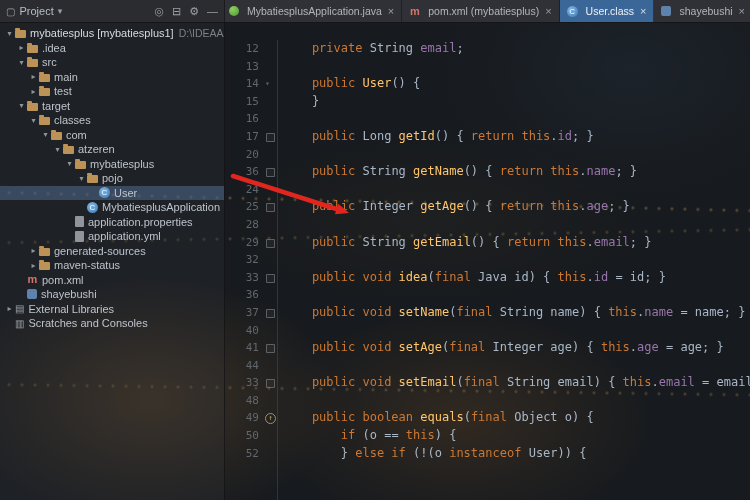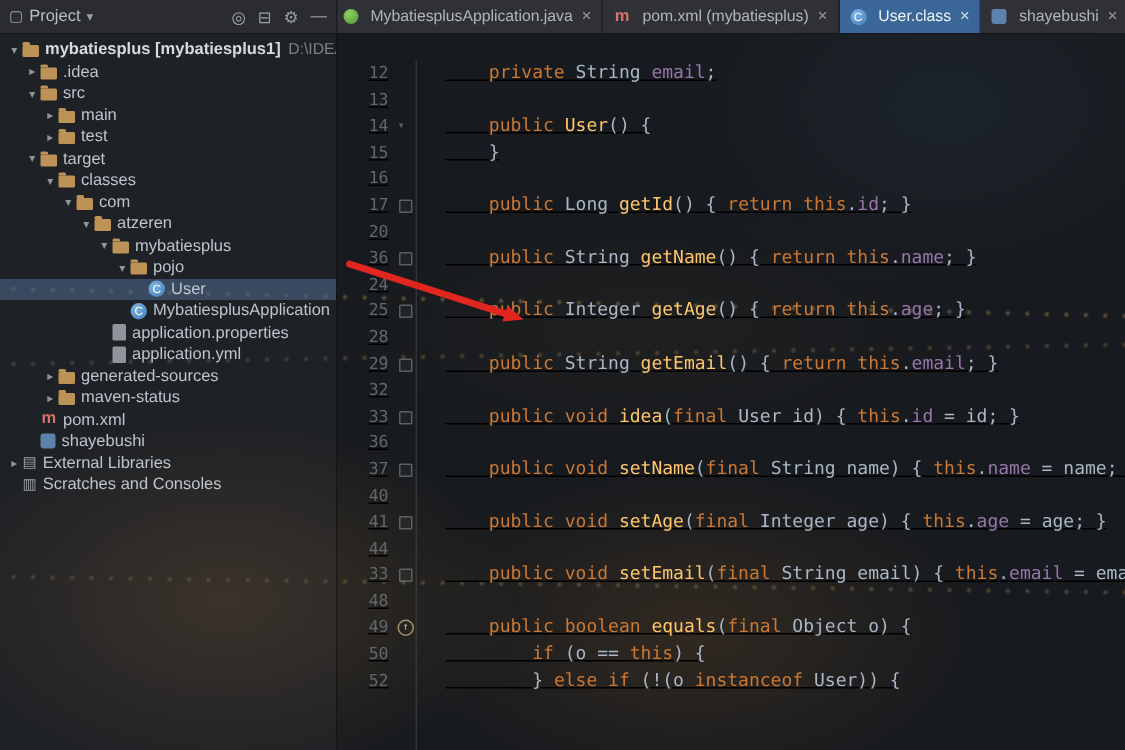--- a/index.html
+++ b/index.html
@@ -44,21 +44,21 @@
 
   .main{flex:1;display:flex;min-height:0;}
 
   
   .panel{width:225px;flex:none;background:rgba(36,39,43,.62);
     border-right:1px solid rgba(15,16,18,.7);padding-top:3px;box-sizing:border-box;overflow:hidden;}
   .trow{display:flex;align-items:center;height:14.5px;font-size:11px;color:#bdc4cc;white-space:nowrap;}
   .trow.selected{background:rgba(80,108,142,.55);}
   .chev{width:11px;flex:none;text-align:center;color:#8f9699;font-size:8px;}
   .ti{flex:none;margin-right:4px;display:inline-block;}
-  .tlabel.bold{font-weight:bold;color:#d6dbe0;}
+  .tlabel.bold{font-weight:normal;color:#d6dbe0;}
   .tpath{color:#7c8287;margin-left:5px;font-size:10.5px;}
 
   .ti-folder{width:11px;height:8px;background:#bc9257;border-radius:1px;position:relative;margin-top:2px;}
   .ti-folder::before{content:"";position:absolute;top:-2px;left:0;width:5px;height:2px;
     background:#bc9257;border-radius:1px 1px 0 0;}
   .ti-class{width:11px;height:11px;border-radius:50%;background:radial-gradient(circle at 35% 30%,#7db4e4,#3f7cb6);
     color:#fff;font-size:8px;line-height:11px;text-align:center;font-family:"Liberation Sans",sans-serif;}
   .ti-file{width:9px;height:11px;background:#8f959b;border-radius:1px;}
   .ti-maven{width:11px;color:#d4746a;font-weight:bold;font-size:11px;text-align:center;line-height:11px;}
   .ti-iml{width:10px;height:10px;background:#9a7bb8;border-radius:2px;}
@@ -66,29 +66,29 @@
   .ti-lib,.ti-scratch{color:#9aa0a6;font-size:10px;line-height:11px;}
   .ti-spring{width:10px;height:10px;border-radius:50%;background:radial-gradient(circle at 35% 30%,#8cd25c,#55933a);}
 
   
   .editor{flex:1;position:relative;background:rgba(24,27,31,.50);min-width:0;}
   .banner{height:16px;line-height:16px;background:rgba(57,69,58,.88);color:#ccd2c8;
     font-size:10.5px;padding-left:8px;border-bottom:1px solid rgba(15,16,18,.5);}
   .codearea{position:absolute;top:17px;left:0;right:0;bottom:0;
     font-family:"DejaVu Sans Mono",monospace;font-size:12px;overflow:hidden;}
   .gutline{position:absolute;left:52px;top:0;bottom:0;width:1px;background:rgba(95,100,106,.35);}
-  .crow{display:flex;height:17.6px;line-height:17.6px;text-decoration:underline;}
+  .crow{display:flex;height:17.6px;line-height:17.6px;}
   .ln{width:34px;flex:none;text-align:right;color:#61676d;font-size:11px;padding-right:4px;}
   .gut{width:14px;flex:none;position:relative;}
   .fold-box{position:absolute;left:3px;top:5px;width:7px;height:7px;
     border:1px solid rgba(140,145,150,.55);border-radius:1px;background:rgba(90,90,90,.15);}
   .fold-open{position:absolute;left:2px;top:0;color:rgba(140,145,150,.6);font-size:8px;}
   .ov-ic{position:absolute;left:2px;top:3.5px;width:9px;height:9px;border-radius:50%;
     border:1px solid #a08f6a;color:#cdb97e;font-size:7px;line-height:9px;text-align:center;}
-  .ctext{white-space:pre;padding-left:20px;color:#a9b7c6;}
+  .ctext{white-space:pre;padding-left:6px;color:#a9b7c6;}
   .tok-kw{color:#cc7832;}
   .tok-me{color:#ffc66b;}
   .tok-fd{color:#9876aa;}
   .tok-pl{color:#a9b7c6;}
 
   .arrow-svg{position:absolute;inset:0;z-index:5;pointer-events:none;}
 </style>
 </head>
 <body>
 
@@ -327,21 +327,21 @@
             <div class="crow">
               <span class="ln">32</span>
               <span class="gut"></span>
               <span class="ctext"></span>
             </div>
             <div class="crow">
               <span class="ln">33</span>
               <span class="gut">
                 <span class="fold-box"></span>
               </span>
-              <span class="ctext"><span class="tok-kw">    public void </span><span class="tok-me">idea</span><span class="tok-pl">(</span><span class="tok-kw">final </span><span class="tok-pl">User id) { </span><span class="tok-kw">this</span><span class="tok-pl">.</span><span class="tok-fd">id</span><span class="tok-pl"> = id; }</span></span>
+              <span class="ctext"><span class="tok-kw">    public void </span><span class="tok-me">idea</span><span class="tok-pl">(</span><span class="tok-kw">final </span><span class="tok-pl">Java id) { </span><span class="tok-kw">this</span><span class="tok-pl">.</span><span class="tok-fd">id</span><span class="tok-pl"> = id; }</span></span>
             </div>
             <div class="crow">
               <span class="ln">36</span>
               <span class="gut"></span>
               <span class="ctext"></span>
             </div>
             <div class="crow">
               <span class="ln">37</span>
               <span class="gut">
                 <span class="fold-box"></span>

